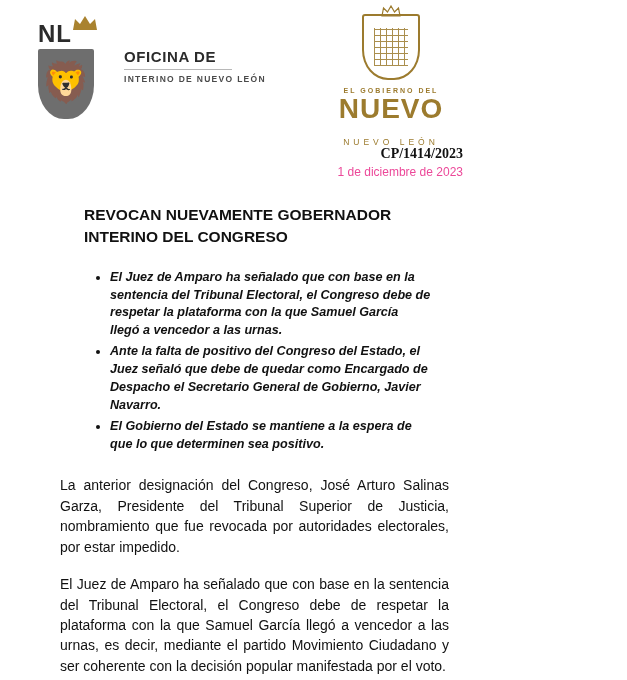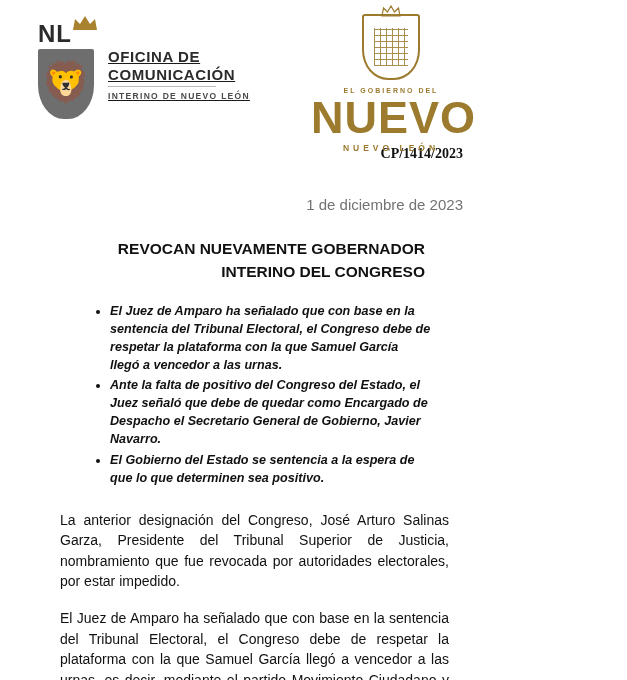--- a/index.html
+++ b/index.html
@@ -65,23 +65,22 @@
     justify-content: center;
   }
   .lion {
     color: #ffffff;
     font-size: 40px;
     line-height: 1;
     margin-top: -4px;
   }
 
   .office-block {
-    margin-left: 8px;
+    margin-left: 24px;
     padding-top: 26px;
-    text-decoration: underline;
   }
   .office-line1, .office-line2 {
     font-weight: bold;
     font-size: 15px;
     letter-spacing: 0.6px;
     color: #2b2b2b;
     line-height: 1.18;
   }
   .office-sub {
     font-size: 8.5px;
@@ -133,58 +132,57 @@
     line-height: 1;
   }
   .gob-label {
     font-size: 7px;
     letter-spacing: 2px;
     color: #9c7b2e;
     margin-top: 7px;
     font-weight: bold;
   }
   .nuevo-word {
-    font-size: 45px;
+    font-size: 28px;
     font-weight: bold;
     color: #9c7b2e;
     letter-spacing: 1px;
     line-height: 1;
     margin-top: 1px;
   }
   .nuevo-leon-sub {
     font-size: 8.5px;
     letter-spacing: 4px;
     color: #9c7b2e;
-    font-weight: bold;
-    margin-top: 3px;
+    font-weight: normal;
+    margin-top: 14px;
   }
 
   
   .meta {
     text-align: right;
     padding-right: 8px;
     margin-top: 2px;
   }
   .meta .folio {
     font-weight: bold;
     font-size: 14px;
     color: #111;
     line-height: 1.45;
     font-family: Liberation Serif, serif;
   }
   .meta .fecha {
-    font-size: 15px;
-    color: #737373;
+    font-size: 12px;
+    color: #ec4899;
     line-height: 1.45;
-    margin-top: 30px;
   }
 
   
   .doc-title {
-    text-align: right;
+    text-align: left;
     font-weight: bold;
     font-size: 15.5px;
     line-height: 1.45;
     color: #111;
     margin: 22px 46px 0 46px;
   }
 
   
   ul.bullets {
     margin: 20px 40px 0 54px;
@@ -229,21 +227,20 @@
             <path d="M1 15 L3 4 L8 9 L13 1 L18 9 L23 4 L25 15 Z" fill="#a9822f"></path>
           </svg>
         </div>
         <div class="nl-shield">
           <span class="lion">🦁</span>
         </div>
       </div>
 
       <div class="office-block">
         <div class="office-line1">OFICINA DE</div>
-        <div class="office-line2">COMUNICACIÓN</div>
         <div class="office-divider"></div>
         <div class="office-sub">INTERINO DE NUEVO LEÓN</div>
       </div>
     </div>
 
     <div class="brand-right">
       <div class="gold-shield">
         <div class="gold-crown">
           <svg width="20" height="12" viewBox="0 0 20 12" aria-hidden="true">
             <path d="M1 11 L2.5 3 L6.5 7 L10 1 L13.5 7 L17.5 3 L19 11 Z" fill="none" stroke="#9c7b2e" stroke-width="1.2"></path>
@@ -260,21 +257,21 @@
   <div class="meta">
     <div class="folio">CP/1414/2023</div>
     <div class="fecha">1 de diciembre de 2023</div>
   </div>
 
   <div class="doc-title">REVOCAN NUEVAMENTE GOBERNADOR INTERINO DEL CONGRESO</div>
 
   <ul class="bullets">
     <li>El Juez de Amparo ha señalado que con base en la sentencia del Tribunal Electoral, el Congreso debe de respetar la plataforma con la que Samuel García llegó a vencedor a las urnas.</li>
     <li>Ante la falta de positivo del Congreso del Estado, el Juez señaló que debe de quedar como Encargado de Despacho el Secretario General de Gobierno, Javier Navarro.</li>
-    <li>El Gobierno del Estado se sentencia a la espera de que lo que determinen sea positivo.</li>
+    <li>El Gobierno del Estado se mantiene a la espera de que lo que determinen sea positivo.</li>
   </ul>
 
   <div class="body-text">
     <p>La anterior designación del Congreso, José Arturo Salinas Garza, Presidente del Tribunal Superior de Justicia, nombramiento que fue revocada por autoridades electorales, por estar impedido.</p>
     <p>El Juez de Amparo ha señalado que con base en la sentencia del Tribunal Electoral, el Congreso debe de respetar la plataforma con la que Samuel García llegó a vencedor a las urnas, es decir, mediante el partido Movimiento Ciudadano y ser coherente con la decisión popular manifestada por el voto.</p>
   </div>
 
 </div>
 
 </body></html>

